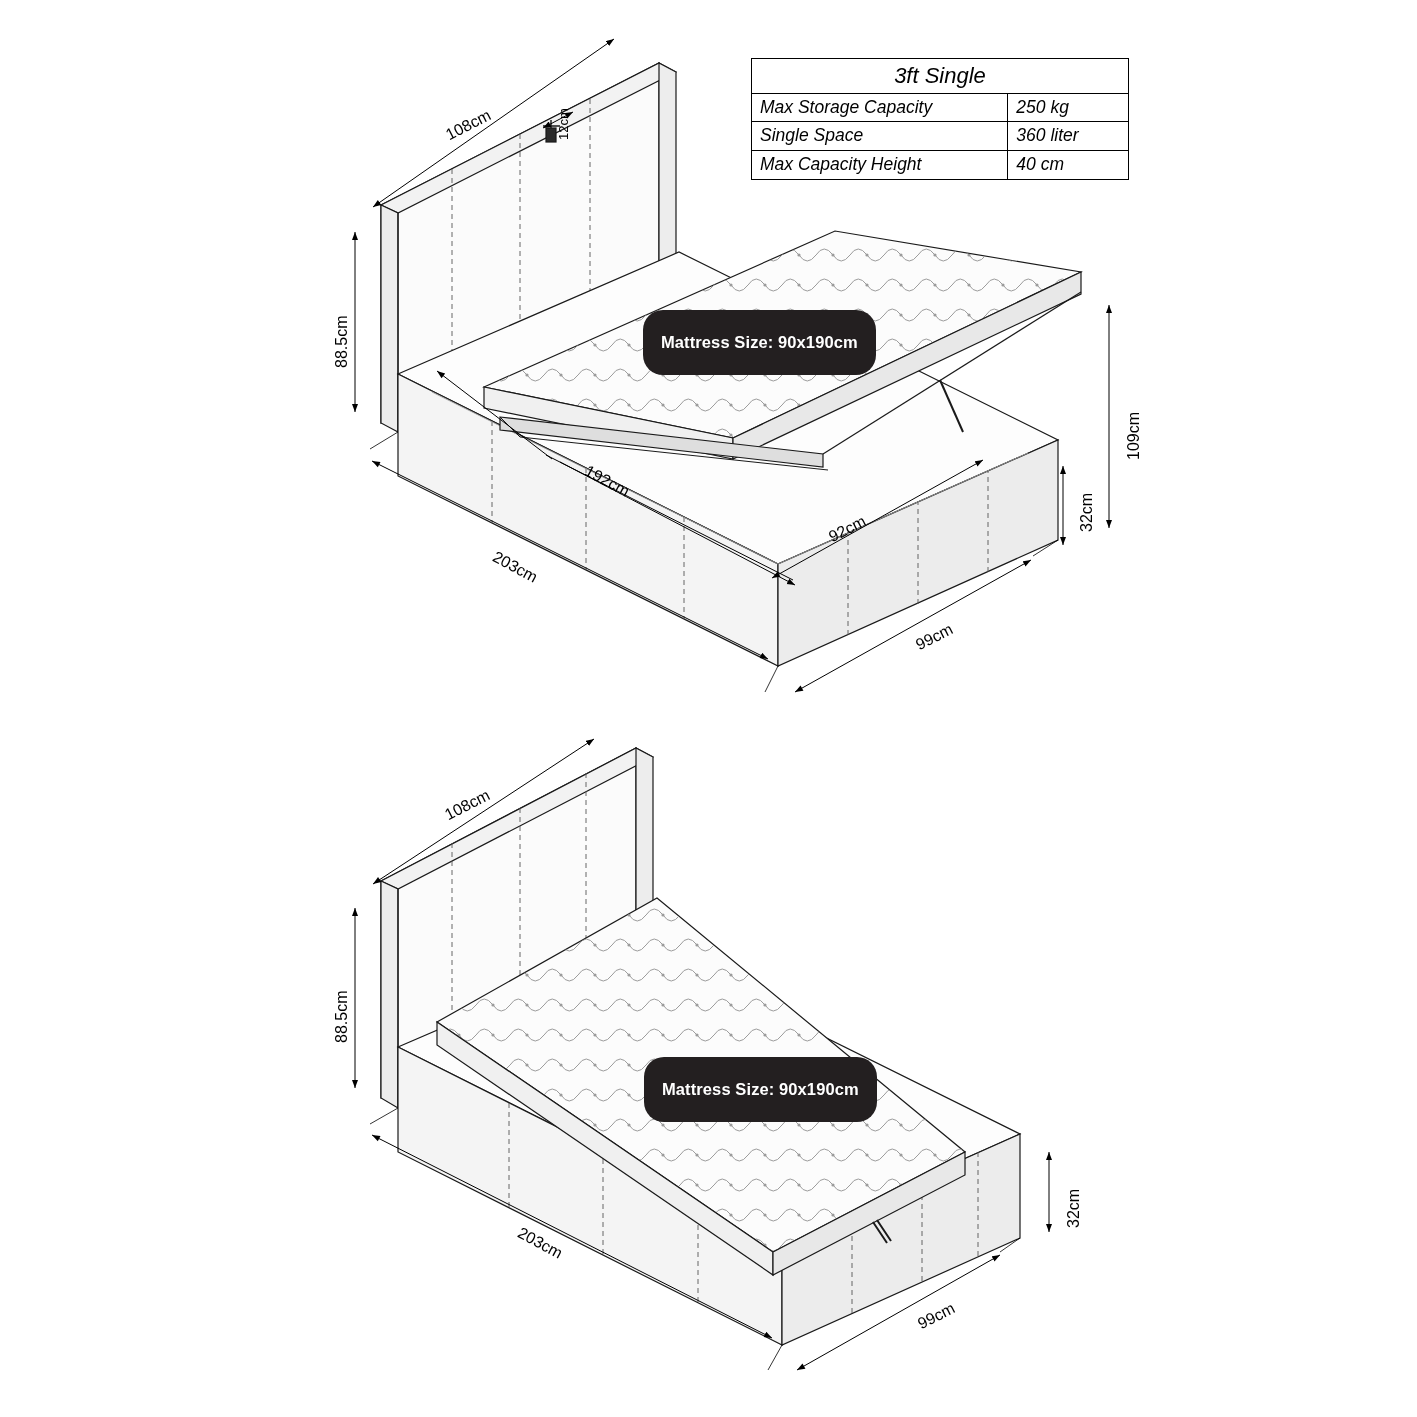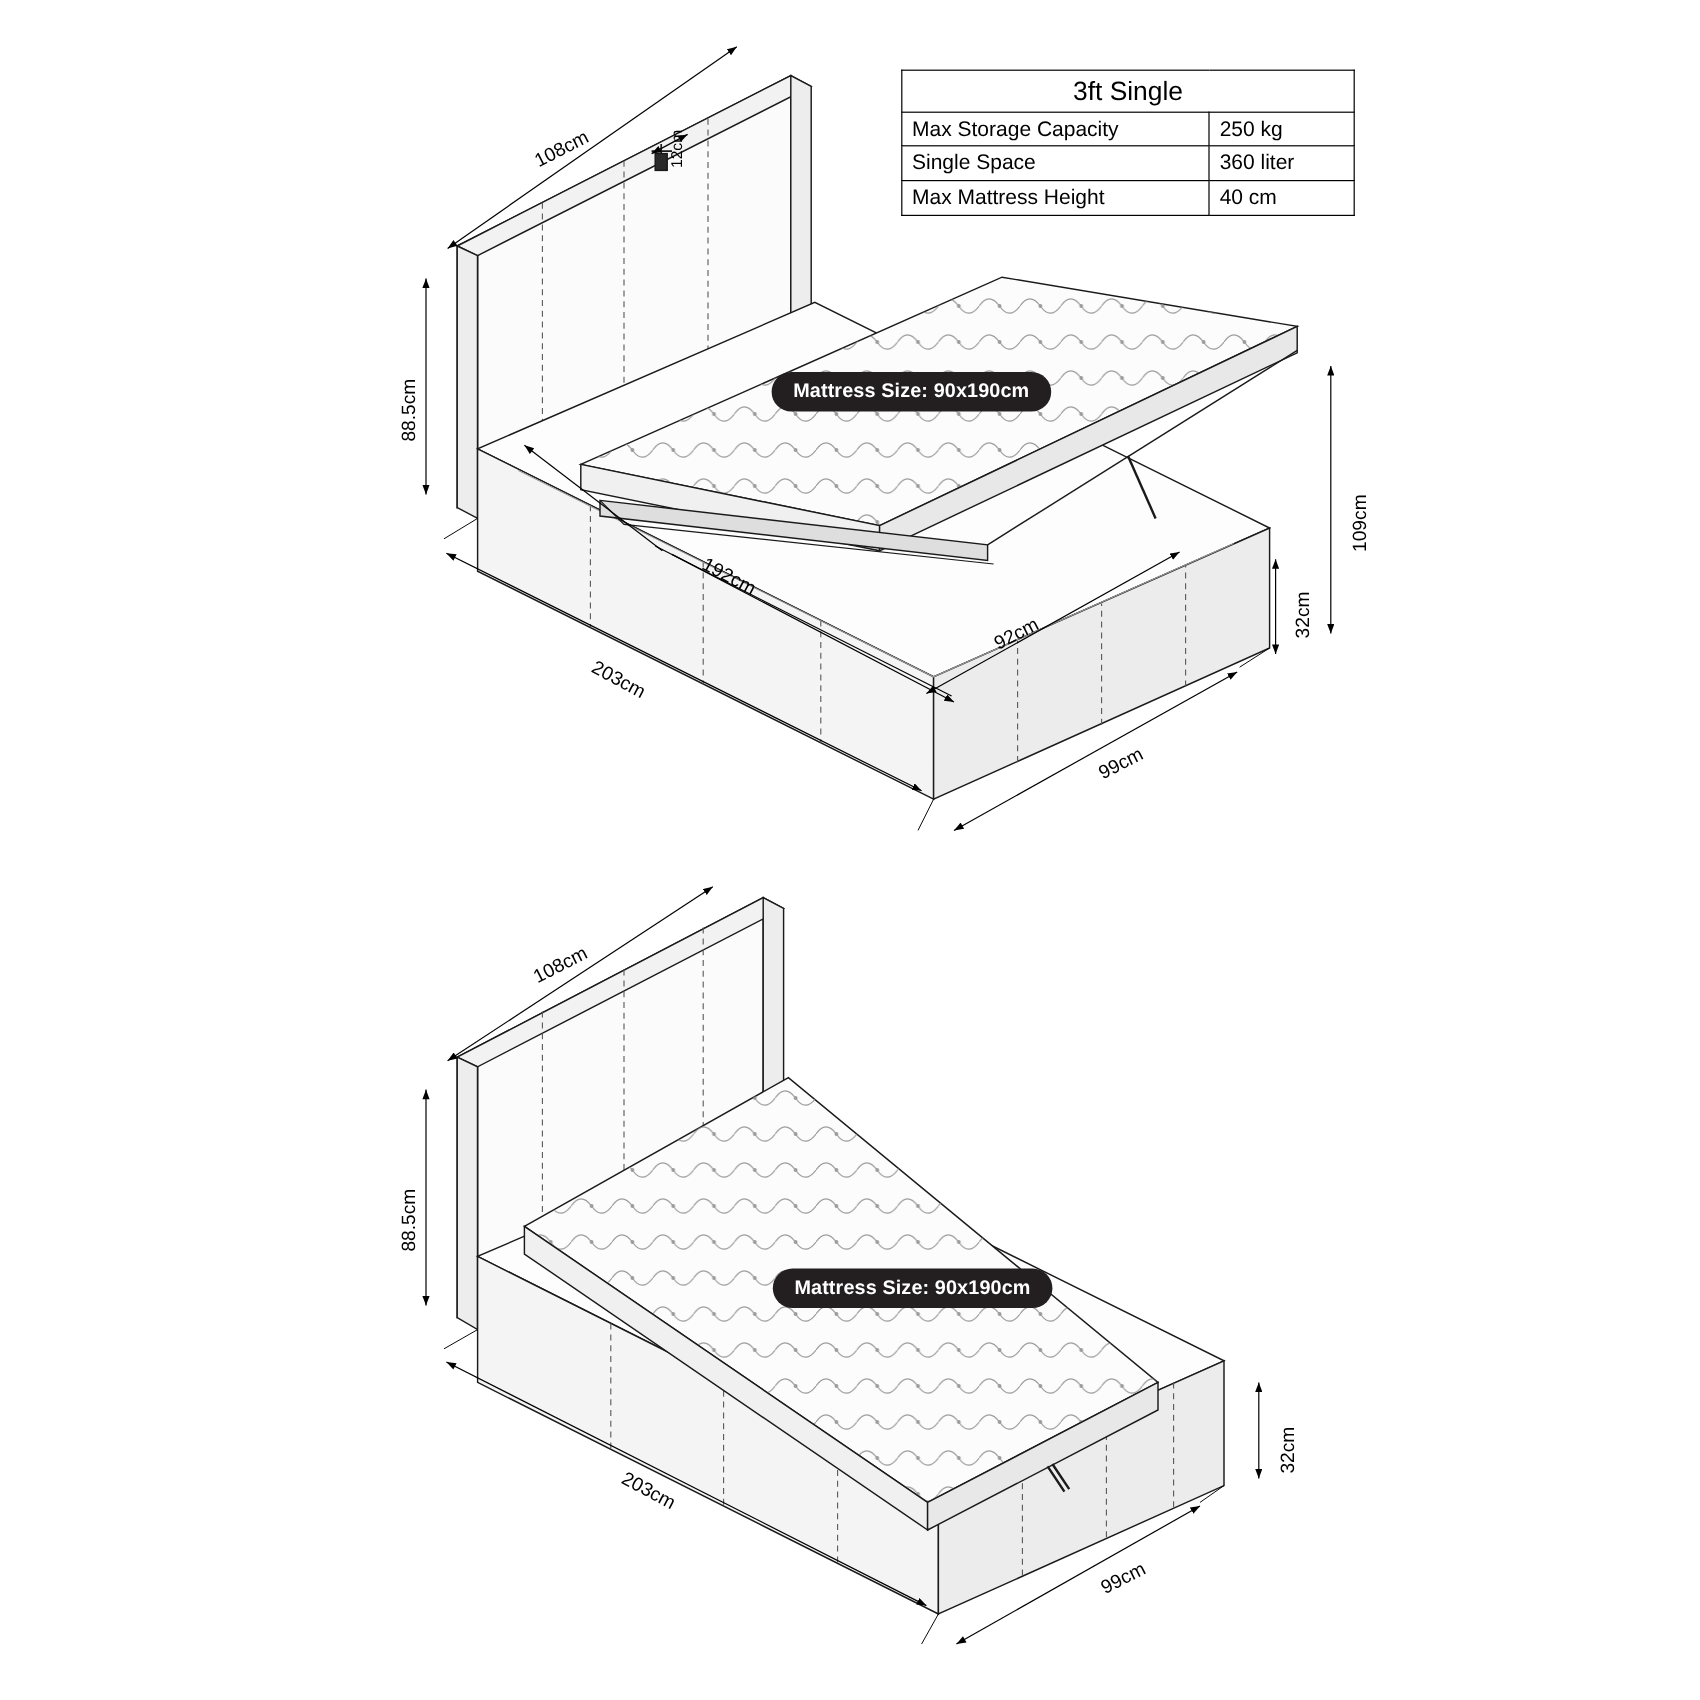--- a/index.html
+++ b/index.html
@@ -30,20 +30,21 @@
   
   .spec-table {
     position: absolute;
     left: 751px;
     top: 58px;
     width: 378px;
     border: 1.5px solid #000;
     border-collapse: collapse;
     background: #fff;
     font-size: 17.5px;
+    font-style: italic;
   }
   .spec-table td, .spec-table th {
     border: 1.2px solid #000;
     padding: 3px 8px;
     font-weight: normal;
     line-height: 1.25;
   }
   .spec-title {
     text-align: center;
     font-weight: bold;
@@ -53,21 +54,21 @@
   .spec-label { text-align: left; width: 68%; }
   .spec-value { text-align: left; }
   
   .badge {
     position: absolute;
     background: #231f20;
     color: #ffffff;
     font-weight: bold;
     font-size: 16.5px;
     border-radius: 20px;
-    padding: 7px 18px;
+    padding: 23px 18px;
     white-space: nowrap;
     letter-spacing: 0.1px;
   }
   #badge-top { left: 643px; top: 310px; }
   #badge-bottom { left: 644px; top: 1057px; }
   
   .dim {
     position: absolute;
     font-size: 16px;
     white-space: nowrap;
@@ -248,21 +249,21 @@
     </tr>
     <tr>
       <td class="spec-label">Max Storage Capacity</td>
       <td class="spec-value">250 kg</td>
     </tr>
     <tr>
       <td class="spec-label">Single Space</td>
       <td class="spec-value">360 liter</td>
     </tr>
     <tr>
-      <td class="spec-label">Max Mattress Height</td>
+      <td class="spec-label">Max Capacity Height</td>
       <td class="spec-value">40  cm</td>
     </tr>
   </tbody>
     </table>
 
   <div id="badge-top" class="badge">Mattress Size: 90x190cm</div>
   <div id="badge-bottom" class="badge">Mattress Size: 90x190cm</div>
 
   <div class="dim rot-n28" style="left:443px; top:128px;">108cm</div>
   <div class="dim rot-90" style="left:333px; top:368px;">88.5cm</div>

